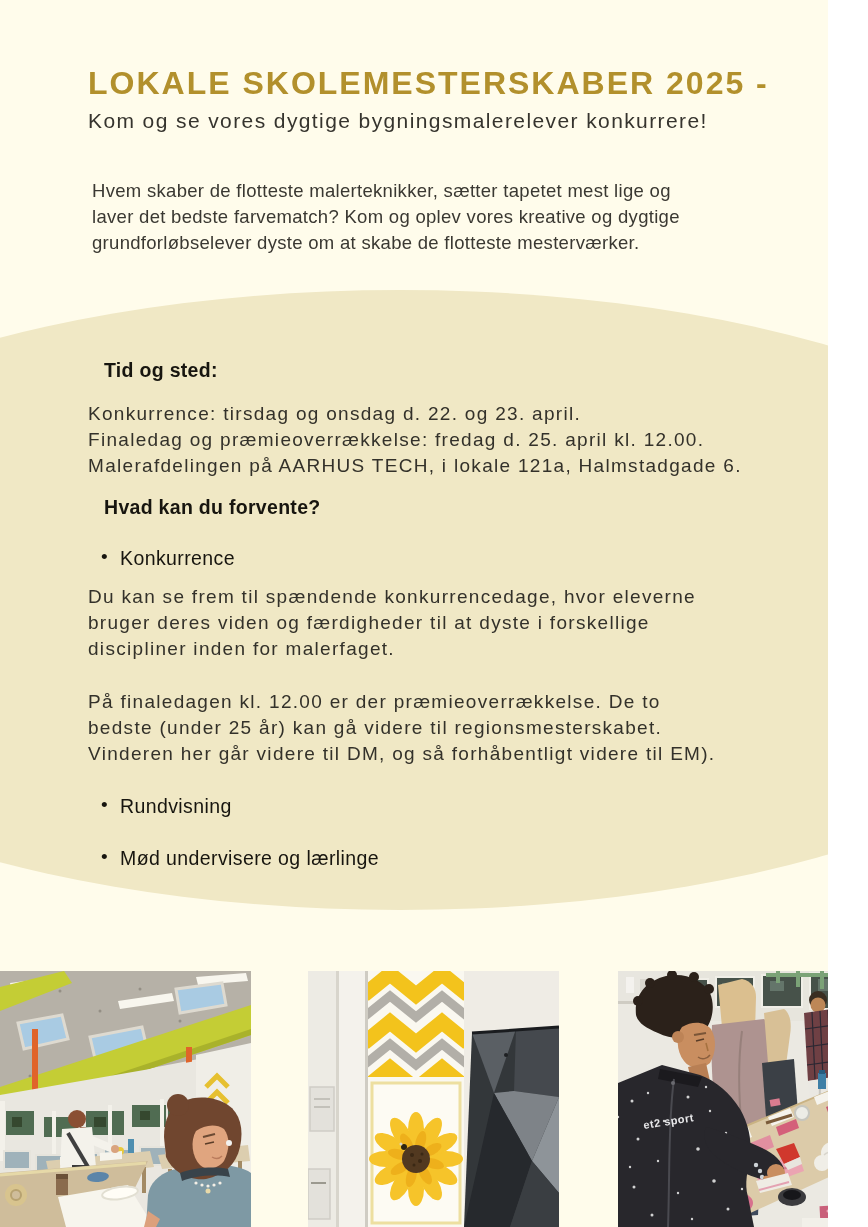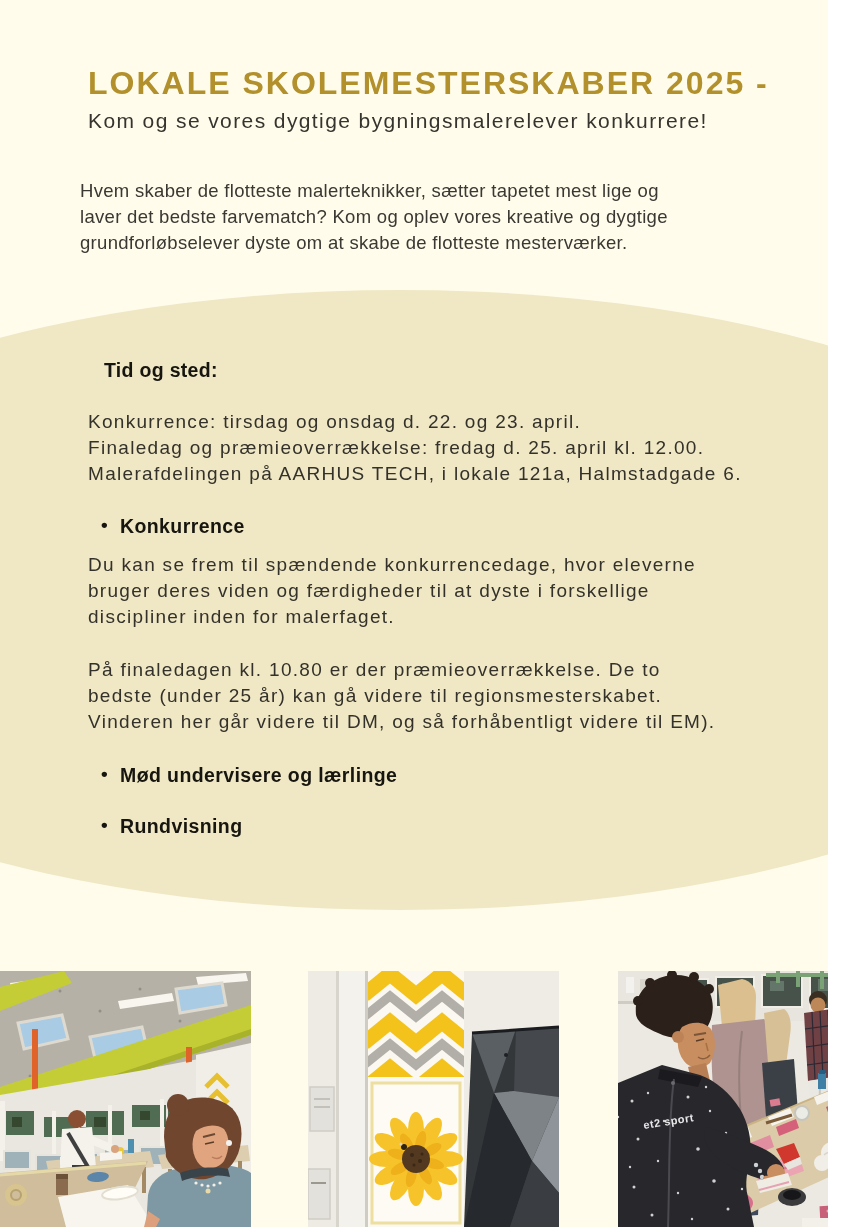--- a/index.html
+++ b/index.html
@@ -5,31 +5,31 @@
   html,body{margin:0;padding:0;}
   body{font-family:"Liberation Sans",sans-serif;}
   .page{position:relative;width:828px;height:1227px;overflow:hidden;background:var(--page-bg,#FFFCEB);}
   .blob{position:absolute;left:-350px;top:290px;width:1500px;height:620px;border-radius:50%;
         background:var(--blob-bg,#F0E8C5);}
   .title{position:absolute;left:88px;top:66px;margin:0;
          font-weight:700;font-size:32px;line-height:34px;letter-spacing:2px;
          color:var(--title,#B2902C);}
   .subtitle{position:absolute;left:88px;top:108px;margin:0;
             font-size:21px;line-height:26px;letter-spacing:1.4px;color:#36342E;}
-  .intro{position:absolute;left:80px;top:178px;margin:0;
+  .intro{position:absolute;left:92px;top:178px;margin:0;
          font-size:18.5px;line-height:26px;letter-spacing:.3px;color:#3A3832;}
   .pre{white-space:pre-line;}
   .details{position:absolute;left:88px;top:342px;width:700px;}
   .details h2{margin:16px;font-size:19.5px;line-height:24px;font-weight:700;
               letter-spacing:.3px;color:var(--heading,#17150F);}
   .lines{margin:0;font-size:19px;line-height:26px;letter-spacing:1.3px;color:var(--body,#33312A);}
-  .time-lines{margin-top:27px;}
+  .time-lines{margin-top:19px;}
   .h-expect{margin-top:28px;}
   .bullet{position:relative;margin-top:27px;padding-left:32px;
-          font-size:19.5px;line-height:24px;font-weight:700;letter-spacing:.4px;
+          font-size:19.5px;line-height:24px;font-weight:400;letter-spacing:.4px;
           color:var(--heading,#17150F);}
   .bullet::before{content:"\2022";position:absolute;left:13px;top:-1px;font-size:19px;}
   .t-comp{margin-top:14px;}
   .t-final{margin-top:27px;}
   .b3{margin-top:28px;}
   .photo{position:absolute;top:971px;height:256px;margin:0;overflow:hidden;background:#E6E4DD;}
   .p1{left:0;width:251px;}
   .p2{left:308px;width:251px;}
   .p3{left:618px;width:250px;}
   .photo svg{display:block;width:100%;height:100%;}
@@ -45,34 +45,35 @@
   <p class="subtitle">Kom og se vores dygtige bygningsmalerelever konkurrere!</p>
   <p class="intro pre">Hvem skaber de flotteste malerteknikker, sætter tapetet mest lige og
 laver det bedste farvematch? Kom og oplev vores kreative og dygtige
 grundforløbselever dyste om at skabe de flotteste mesterværker.</p>
 
   <section class="details">
     <h2 class="h-time">Tid og sted:</h2>
     <p class="lines pre time-lines">Konkurrence: tirsdag og onsdag d. 22. og 23. april.
 Finaledag og præmieoverrækkelse: fredag d. 25. april kl. 12.00.
 Malerafdelingen på AARHUS TECH, i lokale 121a, Halmstadgade 6.</p>
+    <h2 class="h-expect">Hvad kan du forvente?</h2>
     <div class="bullet b1">
       <span>Konkurrence</span>
     </div>
     <p class="lines pre t-comp">Du kan se frem til spændende konkurrencedage, hvor eleverne
 bruger deres viden og færdigheder til at dyste i forskellige
 discipliner inden for malerfaget.</p>
-    <p class="lines pre t-final">På finaledagen kl. 10.80 er der præmieoverrækkelse. De to
+    <p class="lines pre t-final">På finaledagen kl. 12.00 er der præmieoverrækkelse. De to
 bedste (under 25 år) kan gå videre til regionsmesterskabet.
 Vinderen her går videre til DM, og så forhåbentligt videre til EM).</p>
+    <div class="bullet b2">
+      <span>Rundvisning</span>
+    </div>
     <div class="bullet b3">
       <span>Mød undervisere og lærlinge</span>
-    </div>
-    <div class="bullet b2">
-      <span>Rundvisning</span>
     </div>
   </section>
 
   <figure class="photo p1" role="img" aria-label="Malerværksted med gulgrønne bjælker, ovenlys og elever ved arbejdsborde">
     <svg viewBox="0 0 251 256" preserveAspectRatio="xMidYMid slice" aria-hidden="true">
       <rect x="0" y="0" width="251" height="256" fill="#EAE7E0"></rect>
 
       <polygon points="0,0 251,0 251,78 0,126" fill="#B6B1A7"></polygon>
       <g fill="#948F85">
         <circle cx="20" cy="30" r="1.5"></circle>

